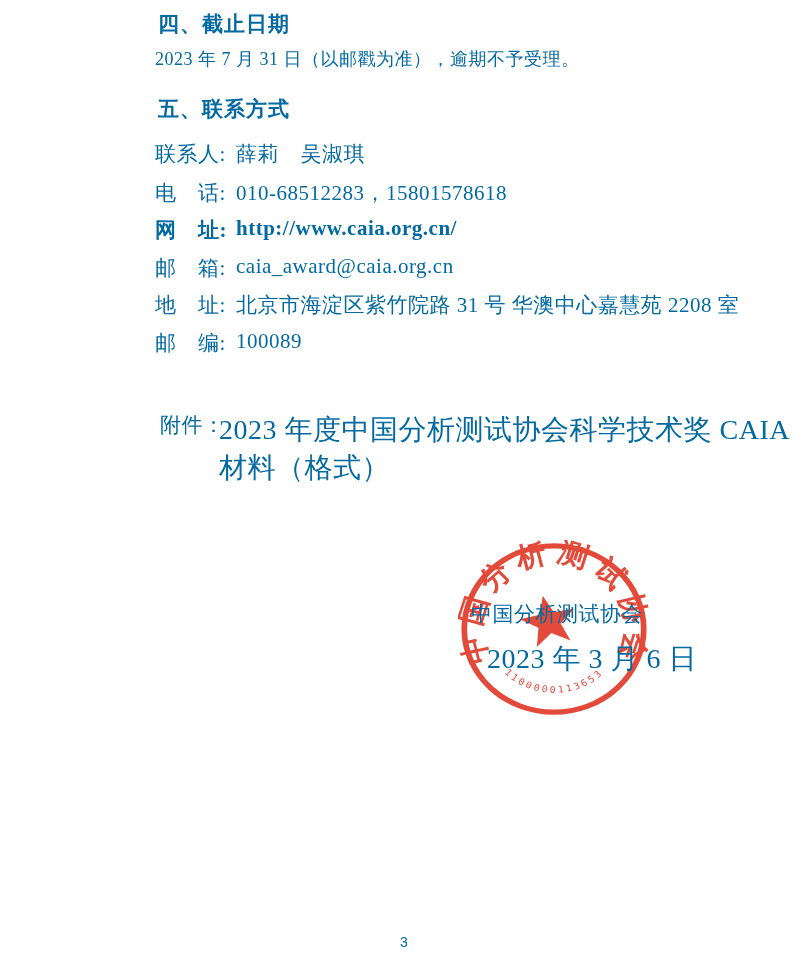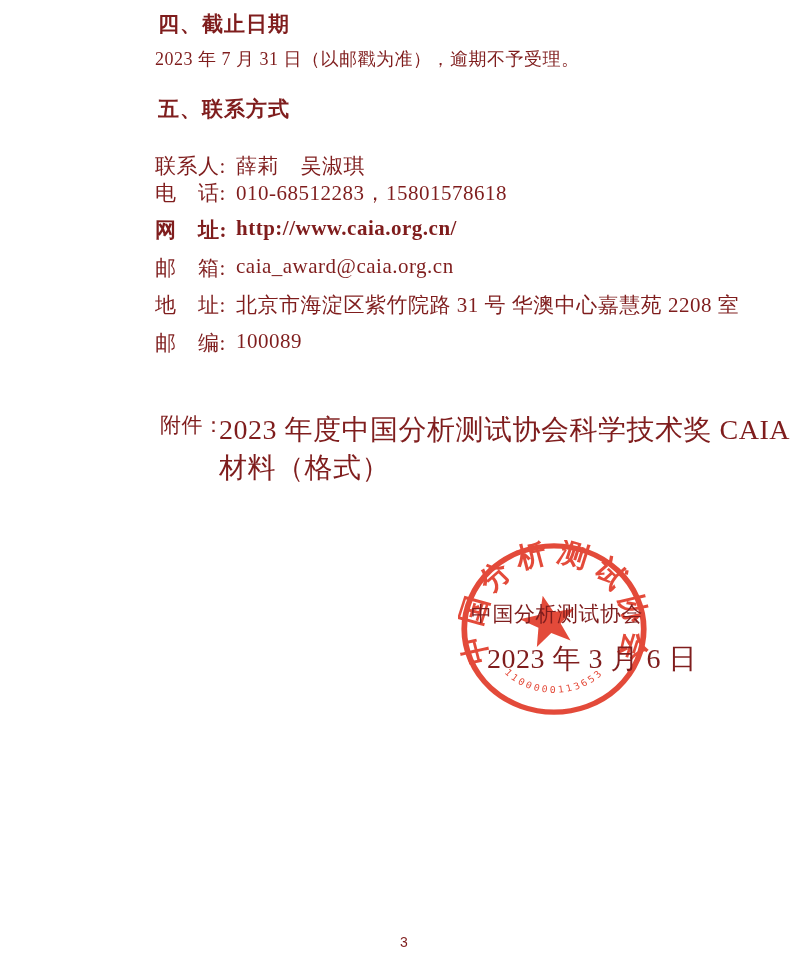--- a/index.html
+++ b/index.html
@@ -3,21 +3,21 @@
 <meta charset="utf-8">
 <style>
   html, body { margin: 0; padding: 0; background: #ffffff; }
   .page {
     position: relative;
     width: 794px;
     height: 962px;
     background: #ffffff;
     overflow: hidden;
     font-family: "Liberation Serif", "DejaVu Serif", serif;
-    color: #7f1d1d;
+    color: #0369a1;
     border-radius: 20px;
   }
   .abs { position: absolute; white-space: nowrap; }
   .heading {
     font-size: 21px;
     font-weight: 700;
     letter-spacing: 1px;
   }
   .bodyline { font-size: 18px; letter-spacing: 0.5px; }
   .row { display: flex; left: 155px; font-size: 21px; }
@@ -38,21 +38,21 @@
 </head>
 <body>
 
 <div class="page">
 
   <div class="abs heading" style="left:158px; top:10px;">四、截止日期</div>
   <div class="abs bodyline" style="left:155px; top:47px;">2023 年 7 月 31 日（以邮戳为准），逾期不予受理。</div>
 
   <div class="abs heading" style="left:158px; top:95px;">五、联系方式</div>
 
-  <div class="abs row" style="top:152px;">
+  <div class="abs row" style="top:140px;">
     <span class="lbl">联系人:</span>
     <span class="val">薛莉　吴淑琪</span>
   </div>
   <div class="abs row" style="top:179px;">
     <span class="lbl">电　话:</span>
     <span class="val">010-68512283，15801578618</span>
   </div>
   <div class="abs row" style="top:216px;font-weight:bold;">
     <span class="lbl">网　址:</span>
     <span class="val">http://www.caia.org.cn/</span>

